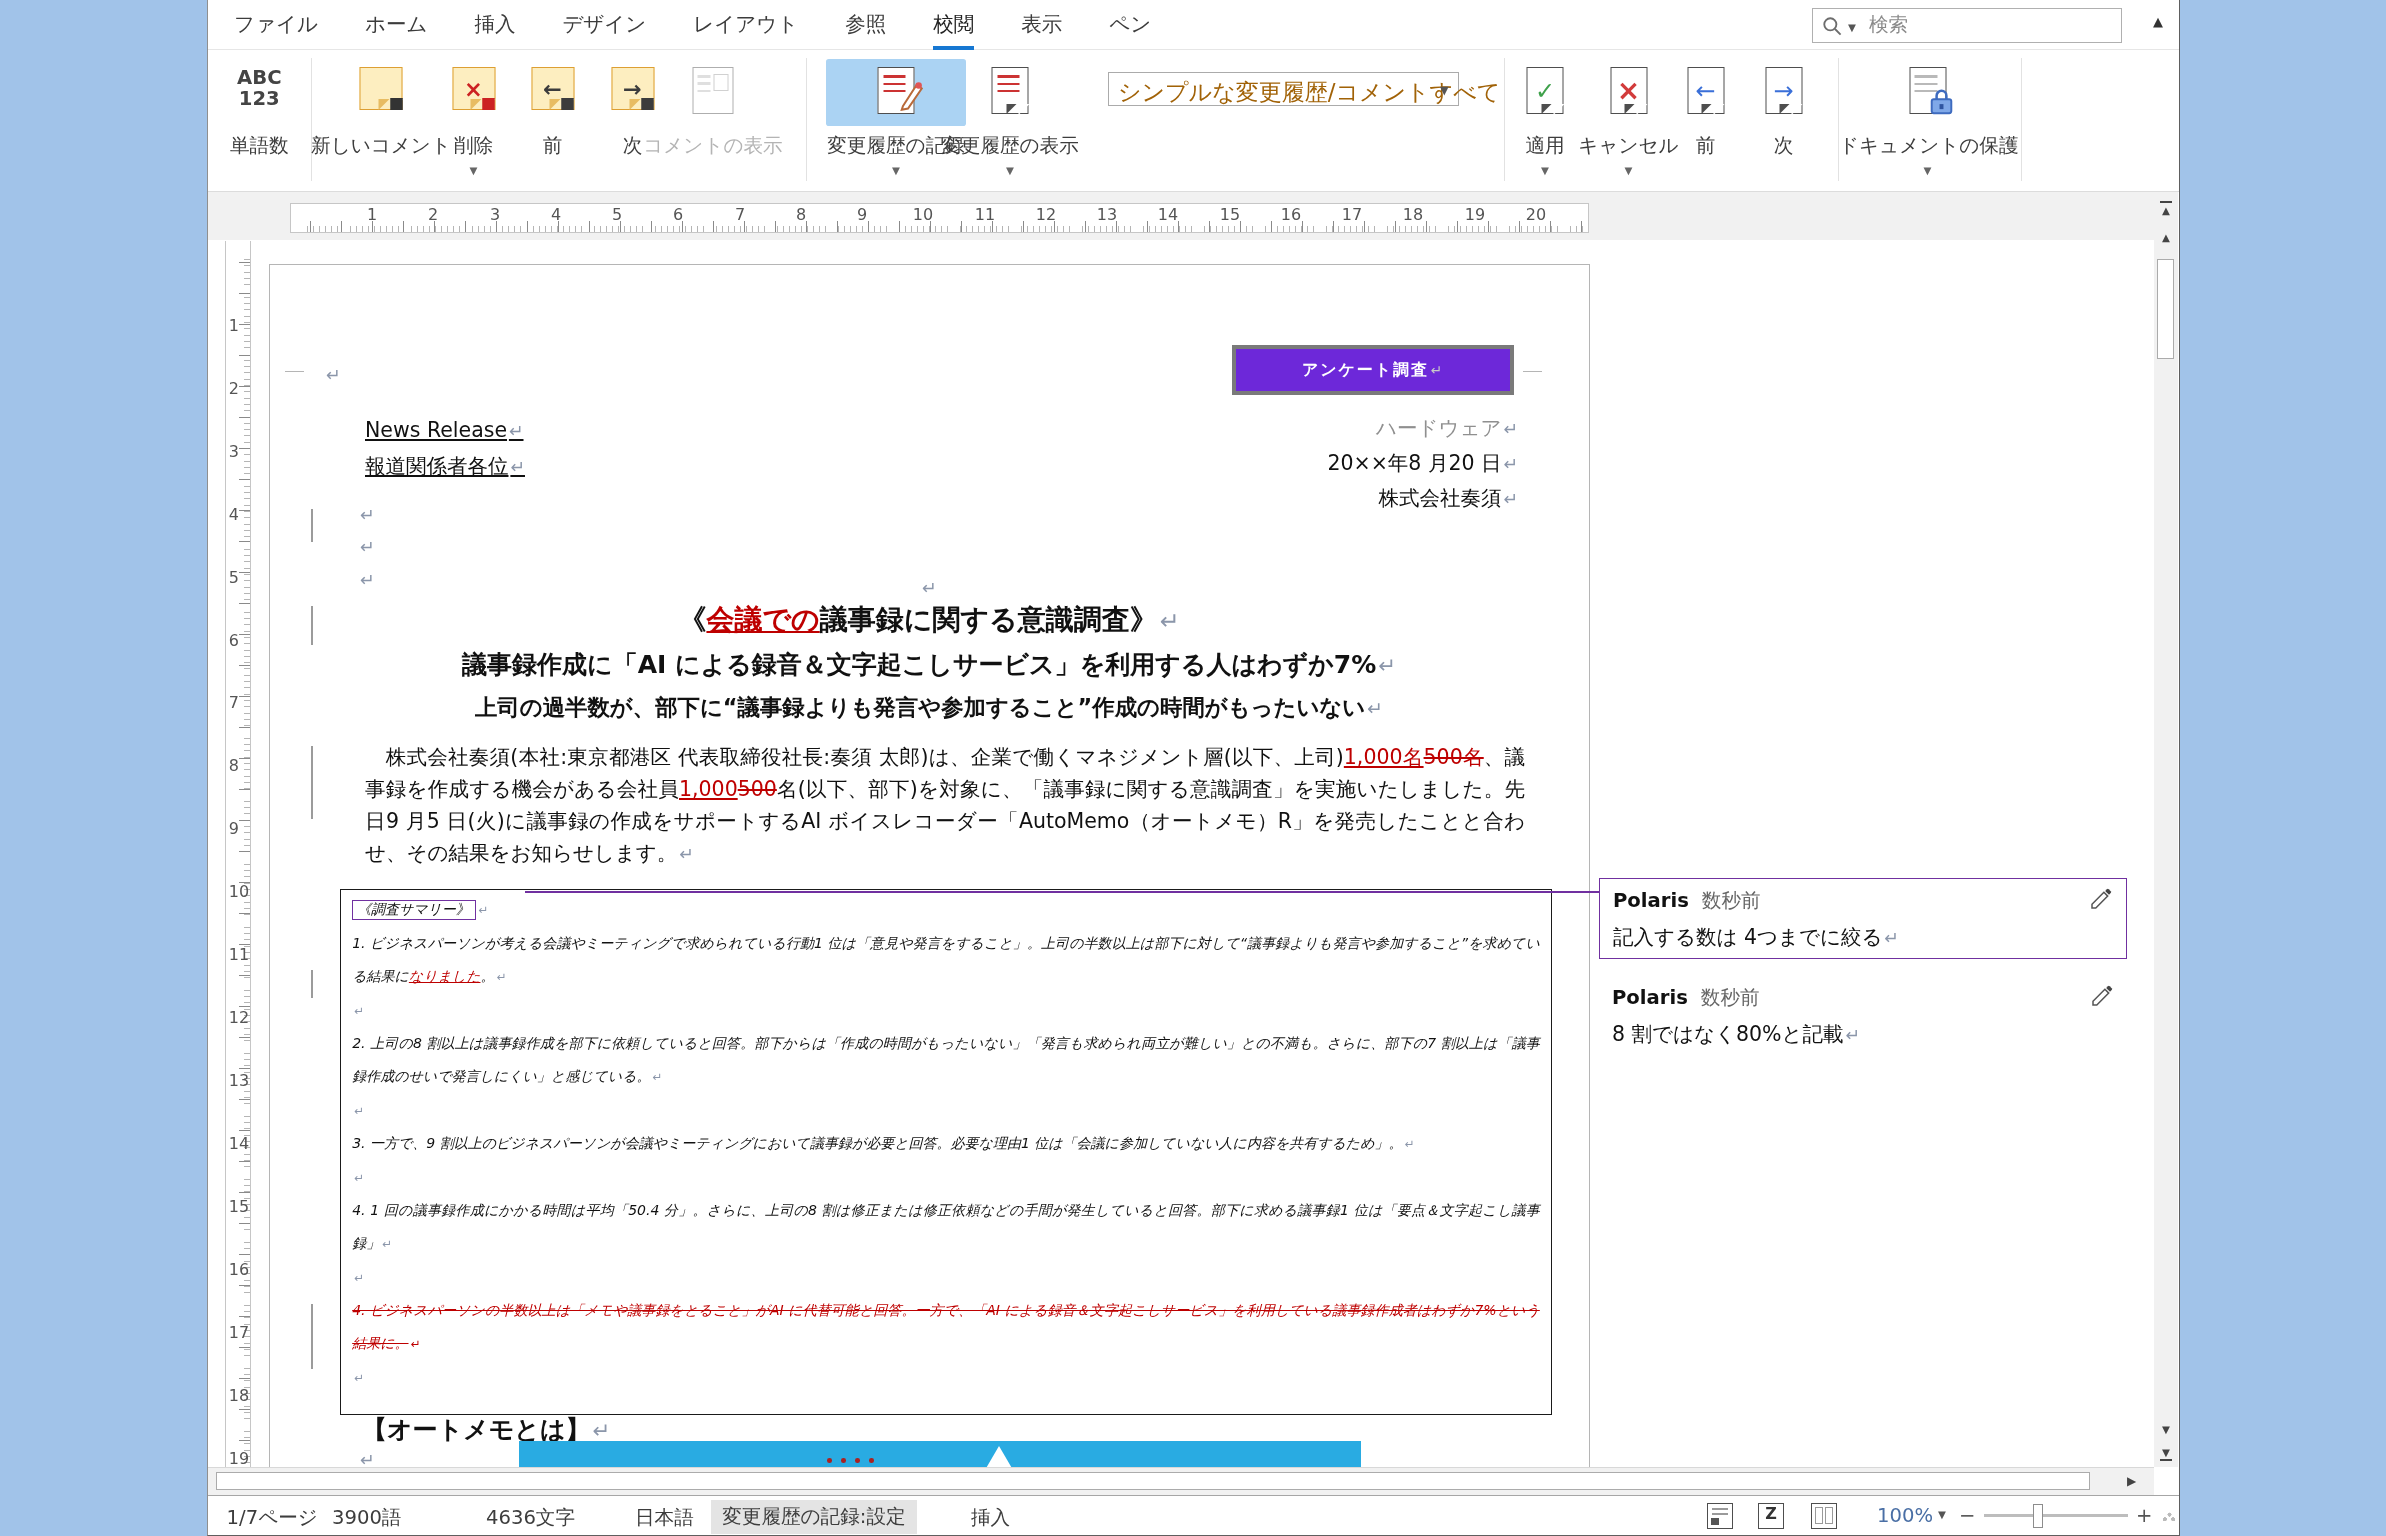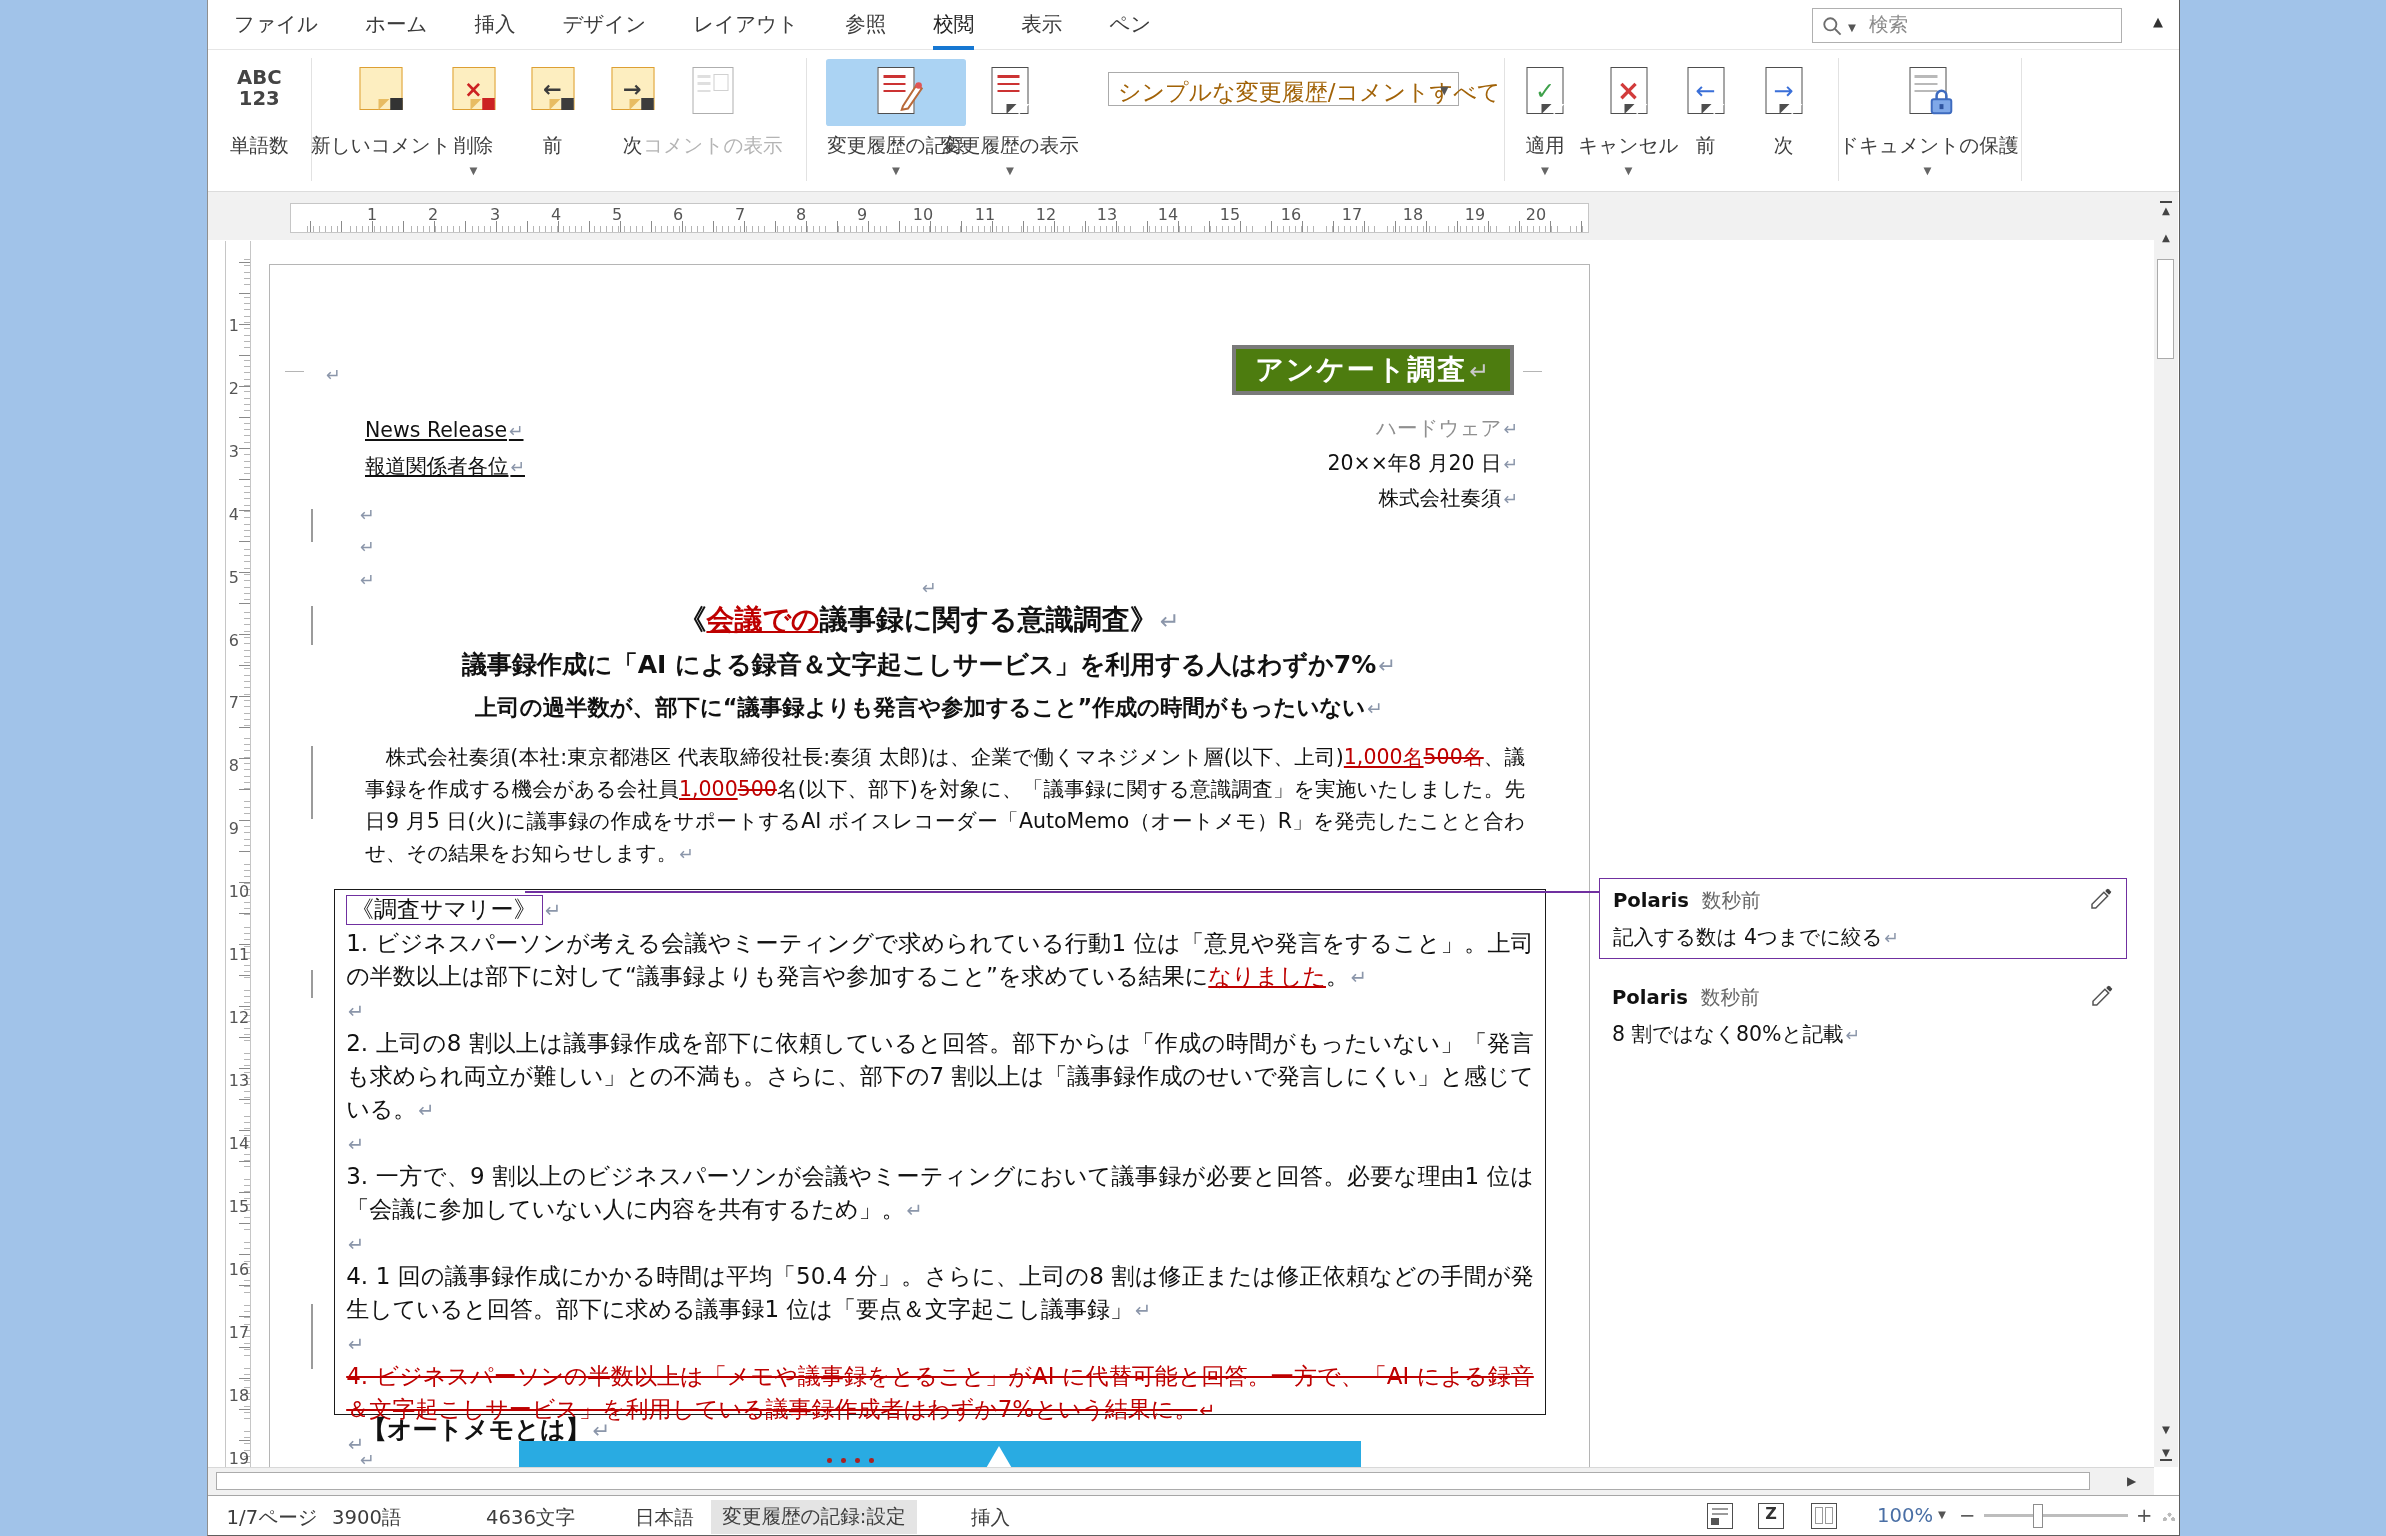--- a/index.html
+++ b/index.html
@@ -76,30 +76,30 @@
      background-repeat:no-repeat;}
   #vruler span{position:absolute;left:2.8px;transform:translateY(-50%);font-size:16px;color:#555;}
   .pageline{position:absolute;background:#b5b5b5;}
   .changebar{position:absolute;left:103px;width:1.9px;background:#9b9b9b;}
   #page{position:absolute;left:61px;top:23px;width:1320px;height:1204px;overflow:hidden;font-size:20.5px;color:#111;}
   .pilcrow{color:#8b96aa;font-weight:normal;text-decoration:none !important;font-size:0.85em;padding-left:1.9px;}
   .pilcrow.red{color:#be0000;}
   .pl-abs{position:absolute;color:#8b96aa;font-size:17.7px;}
   .seg-ins{color:#be0000;text-decoration:underline;}
   .seg-del{color:#be0000;text-decoration:line-through;}
-  #stamp{position:absolute;left:963px;top:81px;width:282px;height:50px;background:#4d7c0f;border:4.7px solid #7a7a7a;box-sizing:border-box;
-     color:#fff;font-weight:bold;font-size:28px;text-align:center;line-height:41px;letter-spacing:1.9px;}
+  #stamp{position:absolute;left:963px;top:81px;width:282px;height:50px;background:#6d28d9;border:4.7px solid #7a7a7a;box-sizing:border-box;
+     color:#fff;font-weight:bold;font-size:16px;text-align:center;line-height:41px;letter-spacing:1.9px;}
   #stamp .pilcrow{color:#c9c9c9;}
   .docline{position:absolute;white-space:nowrap;text-decoration:underline;}
   #right-block{position:absolute;right:71px;top:147px;text-align:right;line-height:34px;white-space:nowrap;}
   #right-block .cat{color:#8f8f8f;}
   .title-line{position:absolute;left:0;width:100%;text-align:center;font-weight:bold;white-space:nowrap;}
   #body-para{position:absolute;left:96px;top:477px;width:1160px;line-height:32px;text-align:justify;font-size:20.5px;}
-  #summary-box{position:absolute;left:65px;top:625px;width:1212px;height:526px;border:1.9px solid #1a1a1a;box-sizing:border-box;
-     padding:2.8px 11.2px 0 11.2px;line-height:33px;font-size:23px;}
+  #summary-box{position:absolute;left:71px;top:625px;width:1212px;height:526px;border:1.9px solid #1a1a1a;box-sizing:border-box;
+     padding:2.8px 11.2px 0 11.2px;line-height:33px;font-size:14px;font-style:italic;}
   #summary-anchor{border:1.9px solid #7030a0;padding:0 5.6px 1.9px 3.7px;}
   .s-item{text-align:justify;}
   .blank-line{height:33px;}
   #automemo-h{position:absolute;left:93px;top:1149px;font-weight:bold;font-size:25px;white-space:nowrap;}
   #banner{position:absolute;left:250px;top:1177px;width:842px;height:37px;background:#29abe2;}
   #banner .logo{position:absolute;left:466px;top:4.7px;width:0;height:0;border-left:14px solid transparent;border-right:14px solid transparent;border-bottom:24px solid #fff;}
   #banner .dots span{position:absolute;top:17px;width:4.7px;height:4.7px;background:#a22;border-radius:50%;}
   
   #connector{position:absolute;left:317px;top:650px;width:1074px;height:1.9px;background:#7030a0;}
   .comment-card{position:absolute;left:1391px;width:528px;background:#fff;box-sizing:border-box;padding:7.5px 13px;}

